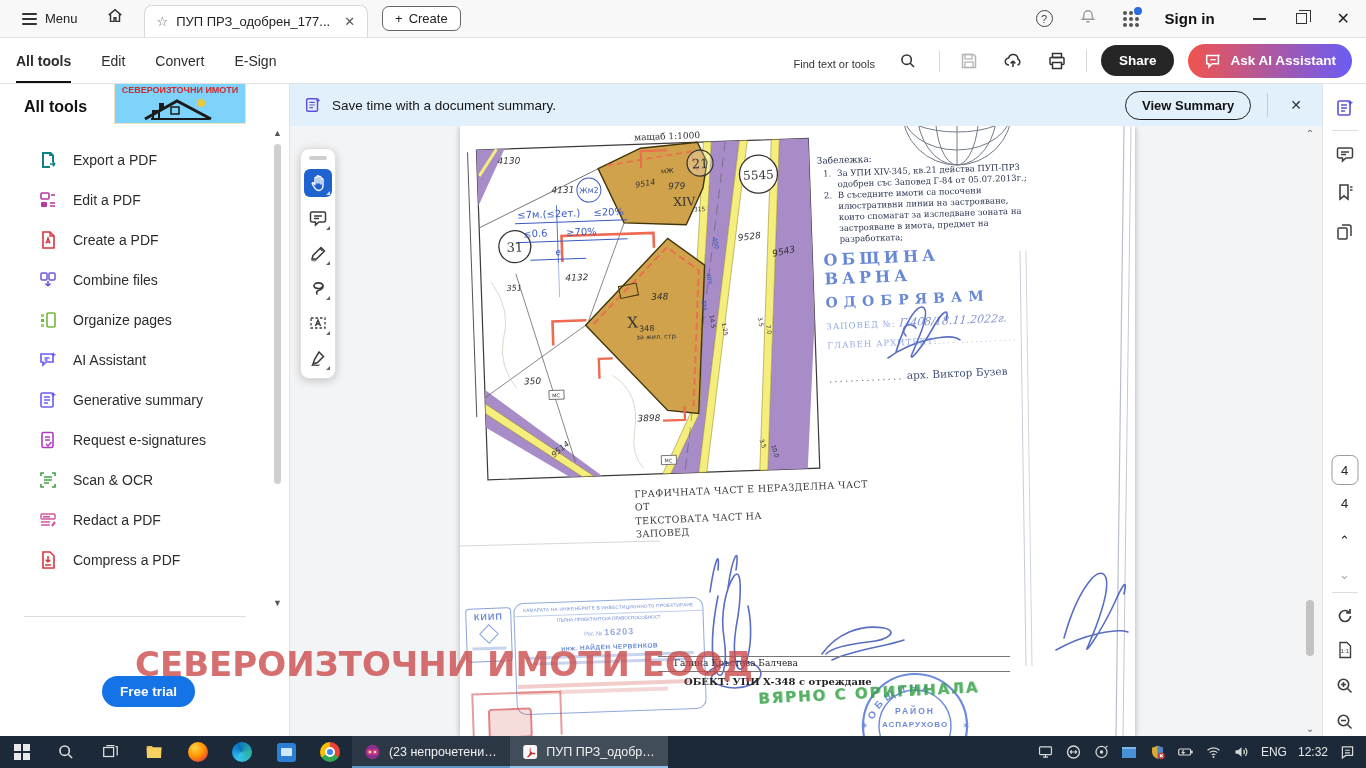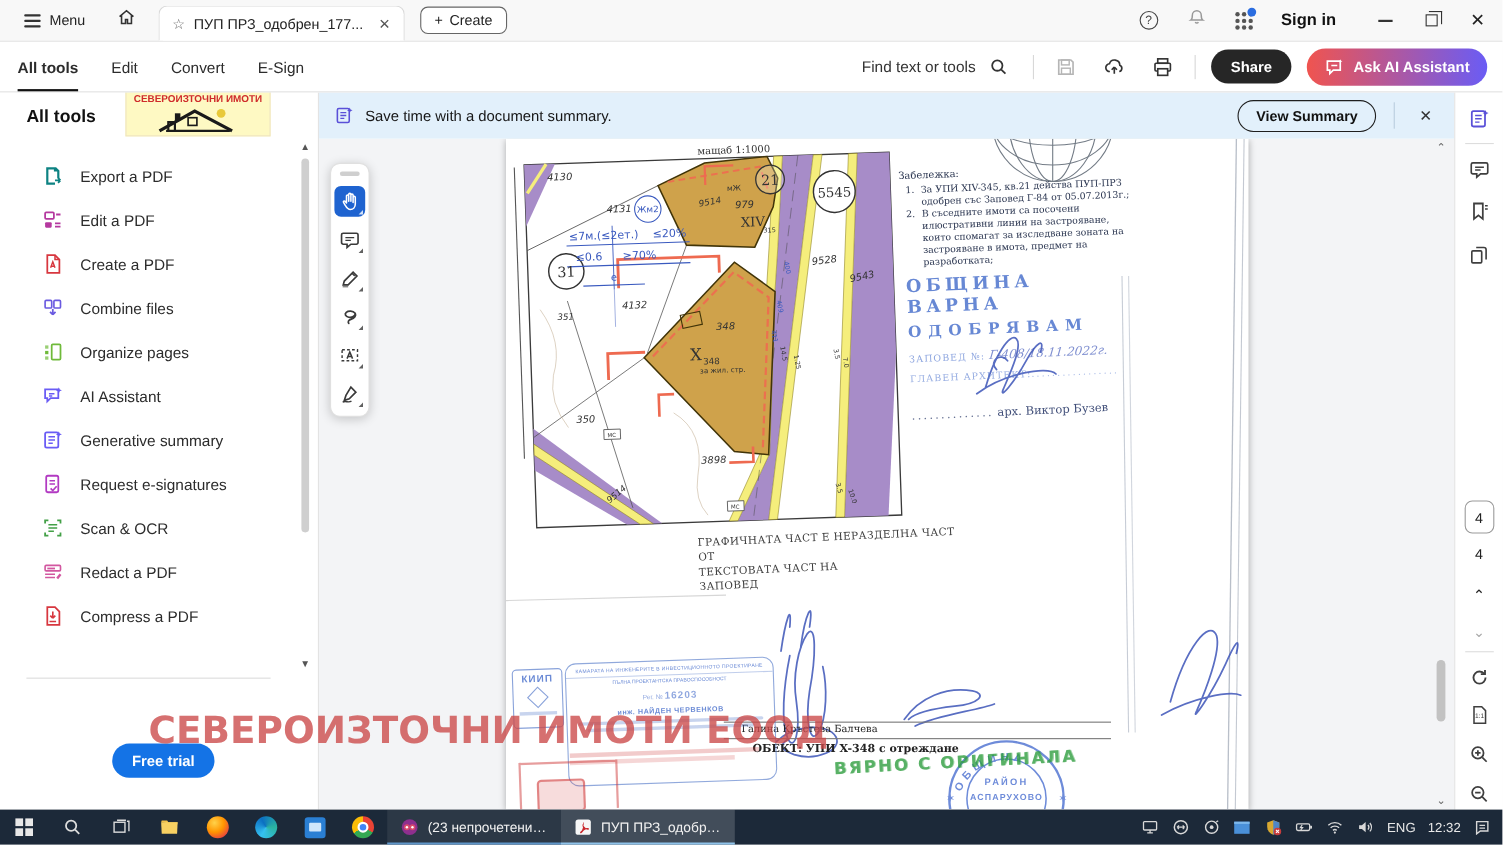--- a/index.html
+++ b/index.html
@@ -27,30 +27,30 @@
   .winctl .rest::before { content:""; position:absolute; left:2px; top:-4px; width:11px; height:11px; border:1.5px solid #333; border-left:none; border-bottom:none; }
   .winctl .cls { font-size:16px; }
 
   
   .toolbar { position:absolute; left:0; top:38px; width:1366px; height:46px; background:#fff; border-bottom:1px solid #e2e2e2; display:flex; align-items:center; z-index:19; }
   .tb-tabs { display:flex; gap:30px; margin-left:16px; font-size:14px; color:#2c2c2c; height:100%; align-items:center; }
   .tb-tab { position:relative; height:100%; display:flex; align-items:center; cursor:pointer; }
   .tb-tab.active { font-weight:700; }
   .tb-tab.active::after { content:""; position:absolute; left:0; right:0; bottom:0; height:2.5px; background:#111; }
   .tb-rt { margin-left:auto; display:flex; align-items:center; gap:14px; margin-right:14px; }
-  .find-box { display:flex; align-items:flex-start; gap:12px; font-size:14px; color:#333; padding:6px 8px; cursor:pointer; }
+  .find-box { display:flex; align-items:flex-end; gap:24px; font-size:11px; color:#333; padding:6px 8px; cursor:pointer; }
   .vsep { width:1px; height:22px; background:#d8d8d8; }
   .tb-ico { width:30px; height:30px; display:flex; align-items:center; justify-content:center; border-radius:4px; cursor:pointer; }
   .share-btn { background:var(--share_dark); color:#fff; font-size:13.5px; font-weight:700; border-radius:17px; padding:8px 18px; cursor:pointer; }
   .ai-btn { background:linear-gradient(90deg,var(--ai_from),var(--ai_to)); color:#fff; font-size:13.5px; font-weight:700; border-radius:17px; padding:8px 16px; display:flex; align-items:center; gap:8px; cursor:pointer; }
 
   
   .sidebar { position:absolute; left:0; top:84px; width:290px; height:652px; background:#fff; border-right:1px solid #e3e3e3; z-index:10; }
   .sb-head { position:absolute; left:24px; top:14px; font-size:16px; font-weight:700; color:#111; }
-  .sb-logo { position:absolute; left:114px; top:-2px; width:132px; height:42px; background:#fef9c3; border:1px solid #eee4c0; overflow:hidden; }
+  .sb-logo { position:absolute; left:114px; top:-2px; width:132px; height:42px; background:#7dd3fc; border:1px solid #eee4c0; overflow:hidden; }
   .sb-logo .lg-txt { font-size:9px; font-weight:700; color:#cf2b2b; text-align:center; margin-top:2px; letter-spacing:0; white-space:nowrap; }
   .sb-list { position:absolute; left:0; top:56px; width:270px; }
   .sb-item { display:flex; align-items:center; gap:15px; height:40px; padding-left:38px; font-size:14px; color:#2c2c2c; cursor:pointer; }
   .sb-item svg { flex:none; }
   .sb-sep { position:absolute; left:24px; top:532px; width:222px; height:1px; background:#dcdcdc; }
   .sb-foot { position:absolute; left:30px; top:546px; width:230px; font-size:12.5px; color:#333; text-align:center; line-height:1.3; }
   .trial-btn { position:absolute; left:102px; top:592px; background:var(--accent_blue); color:#fff; font-weight:700; font-size:13.5px; border-radius:17px; padding:8px 18px; cursor:pointer; }
   .sb-scroll { position:absolute; right:7px; top:44px; width:9px; height:480px; }
   .sb-scroll .arr { position:absolute; left:0; width:9px; text-align:center; font-size:9px; color:#555; }
   .sb-scroll .thumb { position:absolute; left:1px; top:16px; width:7px; height:340px; background:#cfcfcf; border-radius:4px; }

